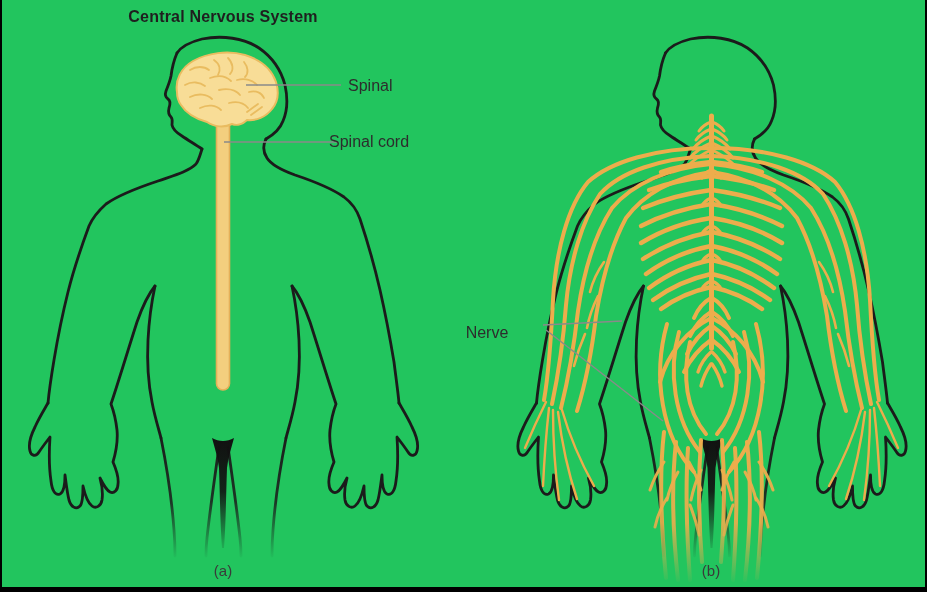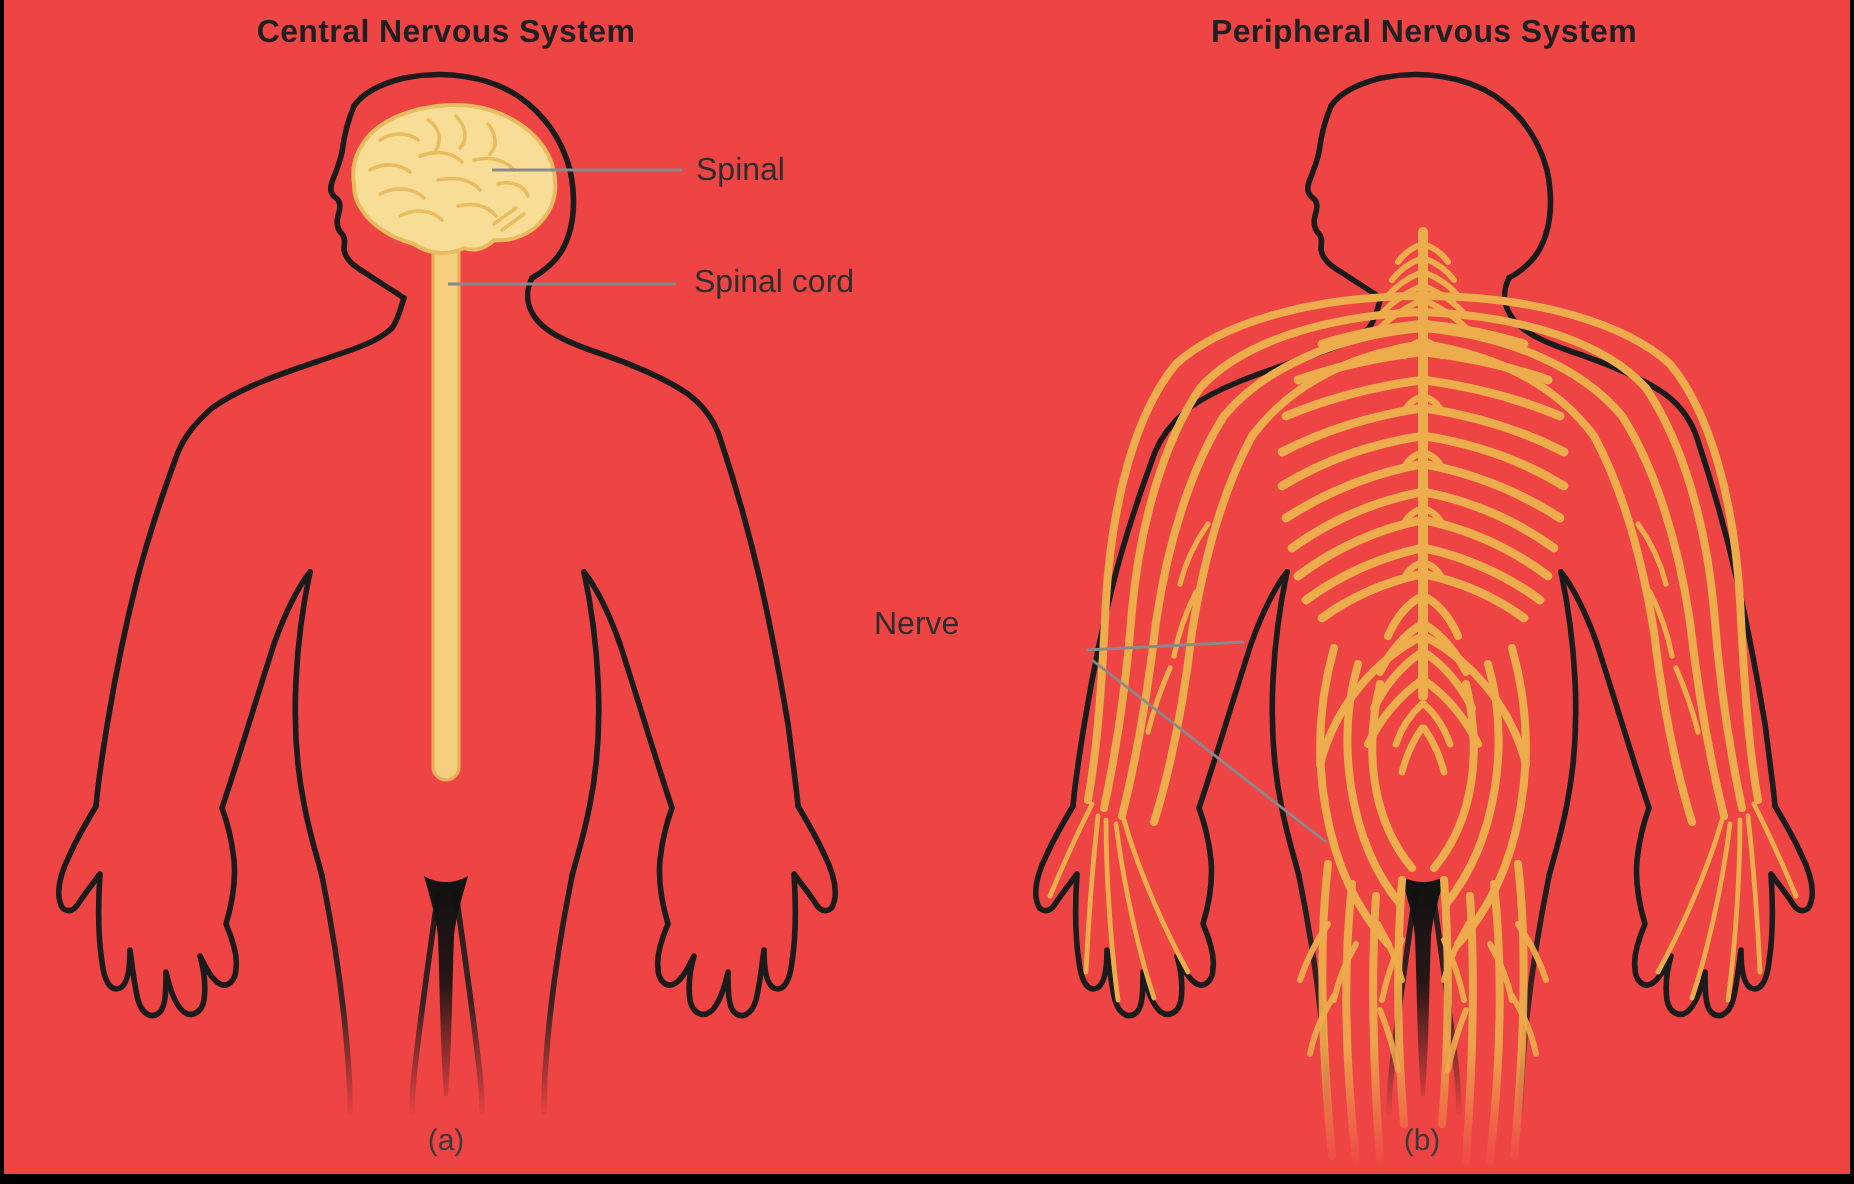--- a/index.html
+++ b/index.html
@@ -1,34 +1,34 @@
 <!DOCTYPE html>
 <html><head>
 <meta charset="utf-8">
 <style>
   html,body{margin:0;padding:0;background:#fff;}
   #stage{
-    position:relative;width:927px;height:592px;background:#ef4444;overflow:hidden;
+    position:relative;width:927px;height:592px;background:#22c55e;overflow:hidden;
     font-family:"Liberation Sans","DejaVu Sans",sans-serif;
   }
   .frame-edge{position:absolute;top:0;bottom:0;width:2px;background:#000;}
   #frame-left{left:0;}
   #frame-right{right:0;}
   #frame-bottom{position:absolute;left:0;right:0;bottom:0;height:5px;background:#000;}
   svg{position:absolute;left:0;top:0;}
   .title{
     position:absolute;top:8px;width:300px;text-align:center;
     font-size:16px;font-weight:bold;color:#1f1f1f;letter-spacing:.2px;
   }
   #title-a{left:73px;}
   #title-b{left:562px;}
   .lbl{position:absolute;font-size:16px;color:#2d2d2d;}
   #label-brain{left:348px;top:77px;}
-  #label-spinal{left:347px;top:133px;}
-  #label-nerve{left:437px;top:304px;width:100px;text-align:left;}
+  #label-spinal{left:329px;top:133px;}
+  #label-nerve{left:437px;top:324px;width:100px;text-align:center;}
   .caption{position:absolute;top:562px;width:80px;text-align:center;font-size:15px;color:#3a3a3a;}
   #caption-a{left:183px;}
   #caption-b{left:671px;}
 </style>
 </head>
 <body>
 
 <div id="stage">
 
   <svg width="927" height="592" viewBox="0 0 927 592">
@@ -197,21 +197,20 @@
       </g>
 
       <g stroke="#8a8a8a" stroke-width="1.4">
         <line x1="543" y1="325" x2="622" y2="321"></line>
         <line x1="546" y1="330" x2="663" y2="421"></line>
       </g>
     </g>
   </svg>
 
   <div class="title" id="title-a">Central Nervous System</div>
-  <div class="title" id="title-b">Peripheral Nervous System</div>
 
   <div class="lbl" id="label-brain">Spinal</div>
   <div class="lbl" id="label-spinal">Spinal cord</div>
   <div class="lbl" id="label-nerve">Nerve</div>
 
   <div class="caption" id="caption-a">(a)</div>
   <div class="caption" id="caption-b">(b)</div>
 
   <div class="frame-edge" id="frame-left"></div>
   <div class="frame-edge" id="frame-right"></div>

